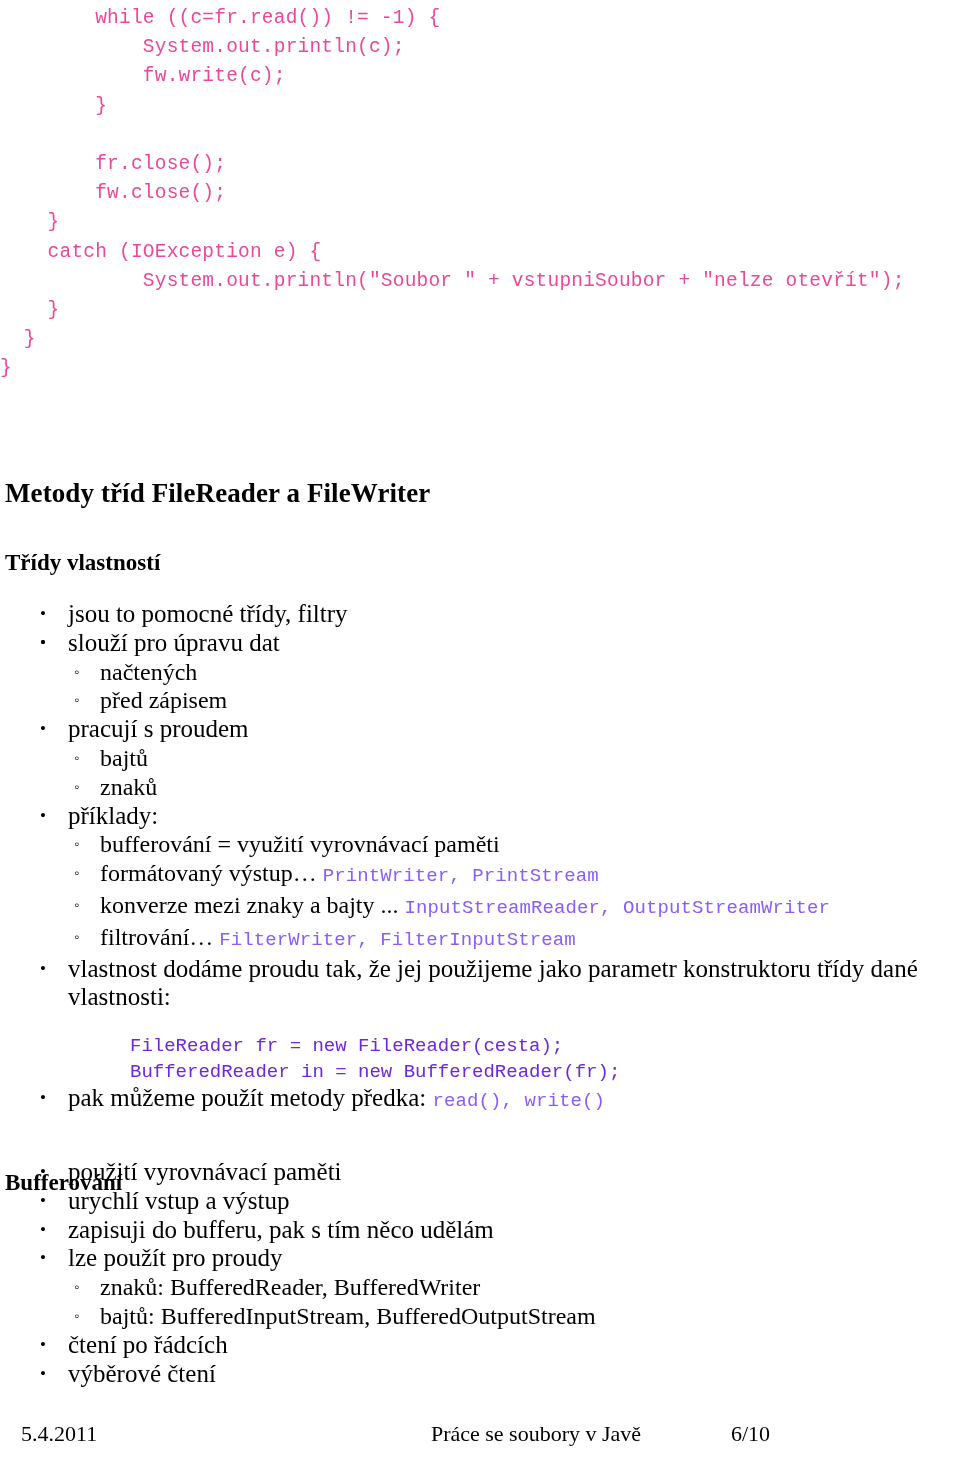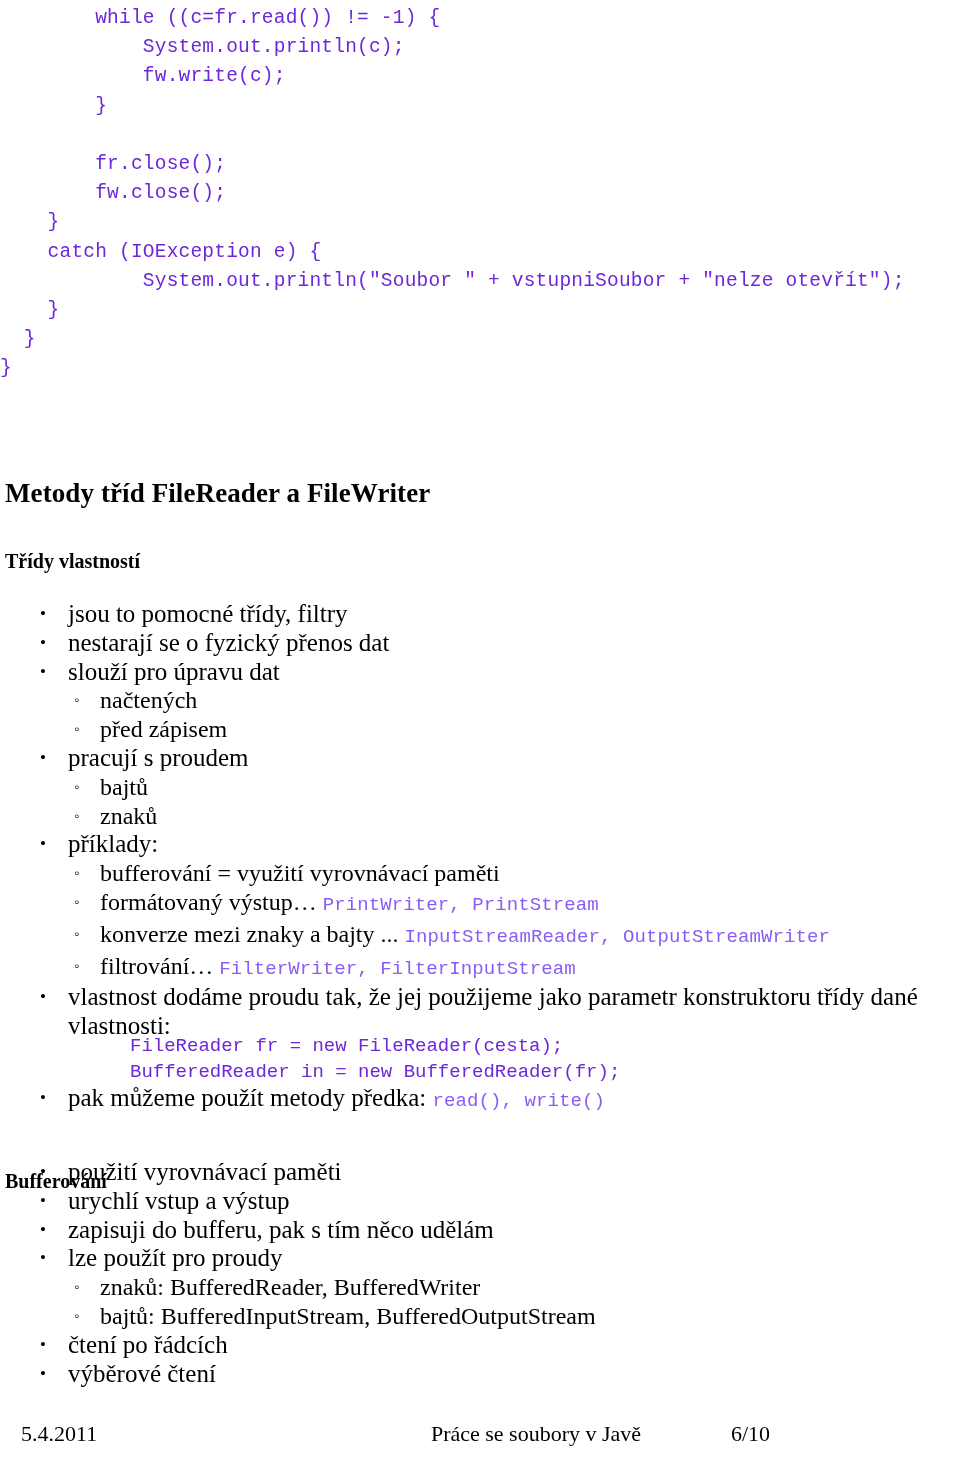--- a/index.html
+++ b/index.html
@@ -27,39 +27,39 @@
   .code-block {
     position: absolute;
     left: 0;
     top: 0;
     width: 960px;
   }
   .code-line {
     font-family: "Liberation Mono", "DejaVu Sans Mono", monospace;
     font-size: 19.5px;
     line-height: 29.2px;
-    color: #6d28d9;
+    color: #ec4899;
     white-space: pre;
     letter-spacing: 0.2px;
   }
   .code-line.blank { color: transparent; }
 
   
   .h-main {
     position: absolute;
     left: 5px;
     font-size: 27px;
     font-weight: bold;
     line-height: 1.15;
     letter-spacing: 0.1px;
   }
   .h-sub {
     position: absolute;
     left: 5px;
-    font-size: 20px;
+    font-size: 23px;
     font-weight: bold;
     line-height: 1.15;
   }
 
   
   .list {
     position: absolute;
     left: 0;
     width: 960px;
   }
@@ -146,21 +146,21 @@
       <div class="code-line">  }</div>
       <div class="code-line">}</div>
     </div>
 
   <div class="h-main" style="top:478px;">Metody tříd FileReader a FileWriter</div>
 
   <div class="h-sub" style="top:550px;">Třídy vlastností</div>
 
   <div class="list" style="top:600px;" id="props-list">
       <div class="li lvl1"><span class="marker">•</span><span class="txt">jsou to pomocné třídy, filtry</span></div>
-      <div class="li lvl1"><span class="marker">•</span><span class="txt">nestarají se o fyzický přenos dat</span></div>
+      <div class="li lvl1"><span class="marker">•</span></div>
       <div class="li lvl1"><span class="marker">•</span><span class="txt">slouží pro úpravu dat</span></div>
       <div class="li lvl2"><span class="marker">◦</span><span class="txt">načtených</span></div>
       <div class="li lvl2"><span class="marker">◦</span><span class="txt">před zápisem</span></div>
       <div class="li lvl1"><span class="marker">•</span><span class="txt">pracují s proudem</span></div>
       <div class="li lvl2"><span class="marker">◦</span><span class="txt">bajtů</span></div>
       <div class="li lvl2"><span class="marker">◦</span><span class="txt">znaků</span></div>
       <div class="li lvl1"><span class="marker">•</span><span class="txt">příklady:</span></div>
       <div class="li lvl2"><span class="marker">◦</span><span class="txt">bufferování = využití vyrovnávací paměti</span></div>
       <div class="li lvl2"><span class="marker">◦</span><span class="txt">formátovaný výstup…&nbsp;</span><code class="mono">PrintWriter, PrintStream</code></div>
       <div class="li lvl2"><span class="marker">◦</span><span class="txt">konverze mezi znaky a bajty ... </span><code class="mono">InputStreamReader, OutputStreamWriter</code></div>

